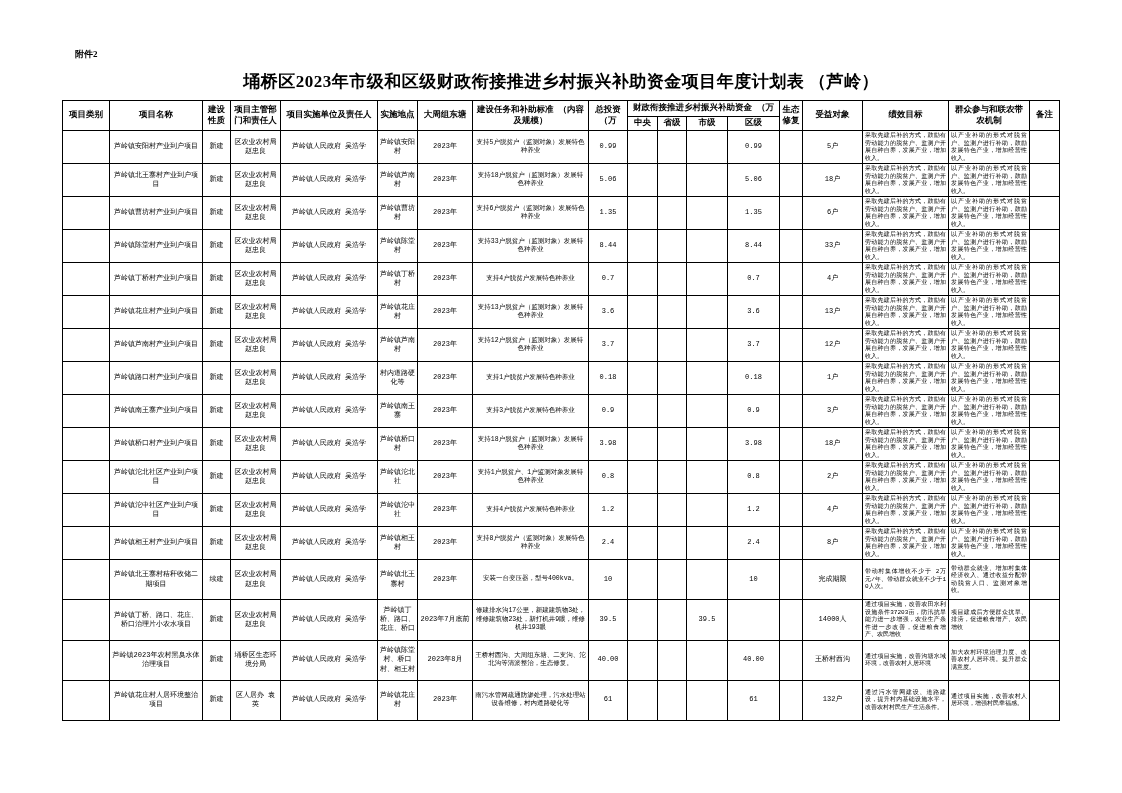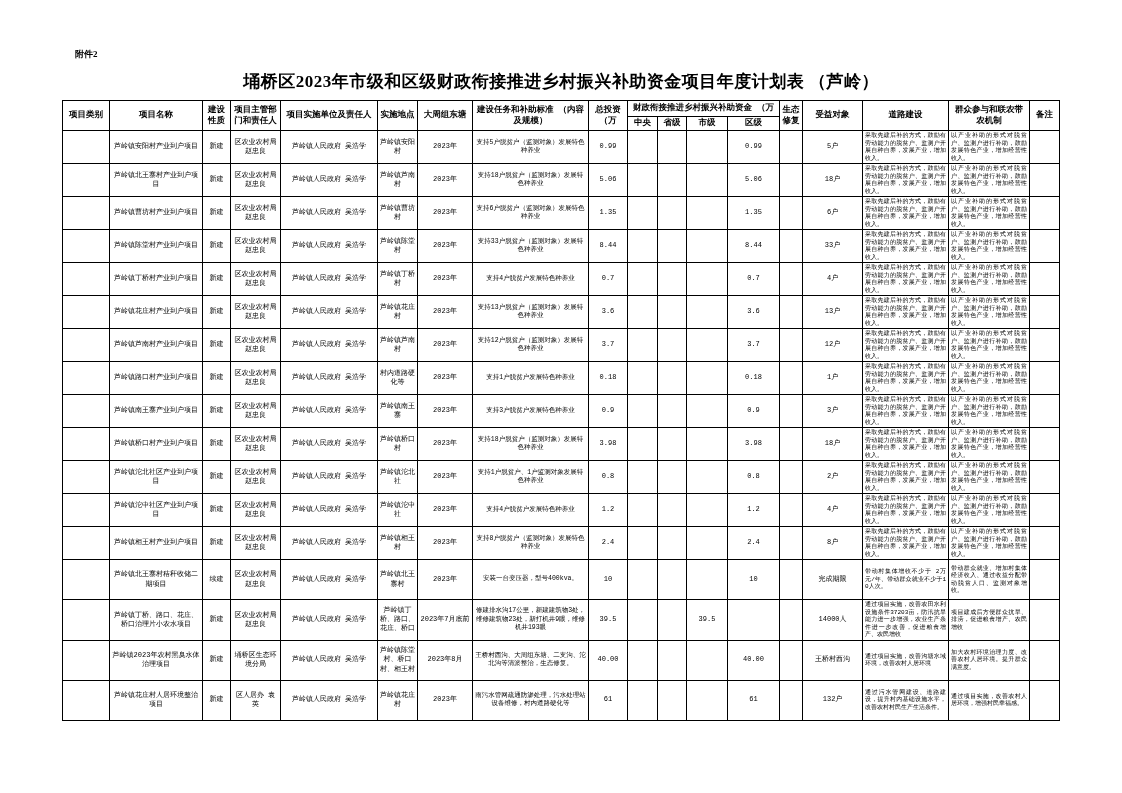--- a/index.html
+++ b/index.html
@@ -89,21 +89,21 @@
         <th rowspan="2">建设性质</th>
         <th rowspan="2">项目主管部门和责任人</th>
         <th rowspan="2">项目实施单位及责任人</th>
         <th rowspan="2">实施地点</th>
         <th rowspan="2">大周组东塘</th>
         <th rowspan="2">建设任务和补助标准 （内容及规模）</th>
         <th rowspan="2">总投资（万</th>
         <th colspan="4">财政衔接推进乡村振兴补助资金 （万</th>
         <th rowspan="2">生态修复</th>
         <th rowspan="2">受益对象</th>
-        <th rowspan="2">道路建设</th>
+        <th rowspan="2">绩效目标</th>
         <th rowspan="2">群众参与和联农带农机制</th>
         <th rowspan="2">备注</th>
       </tr>
       <tr class="h2">
         <th>中央</th>
         <th>省级</th>
         <th>市级</th>
         <th>区级</th>
       </tr>
     </thead>

